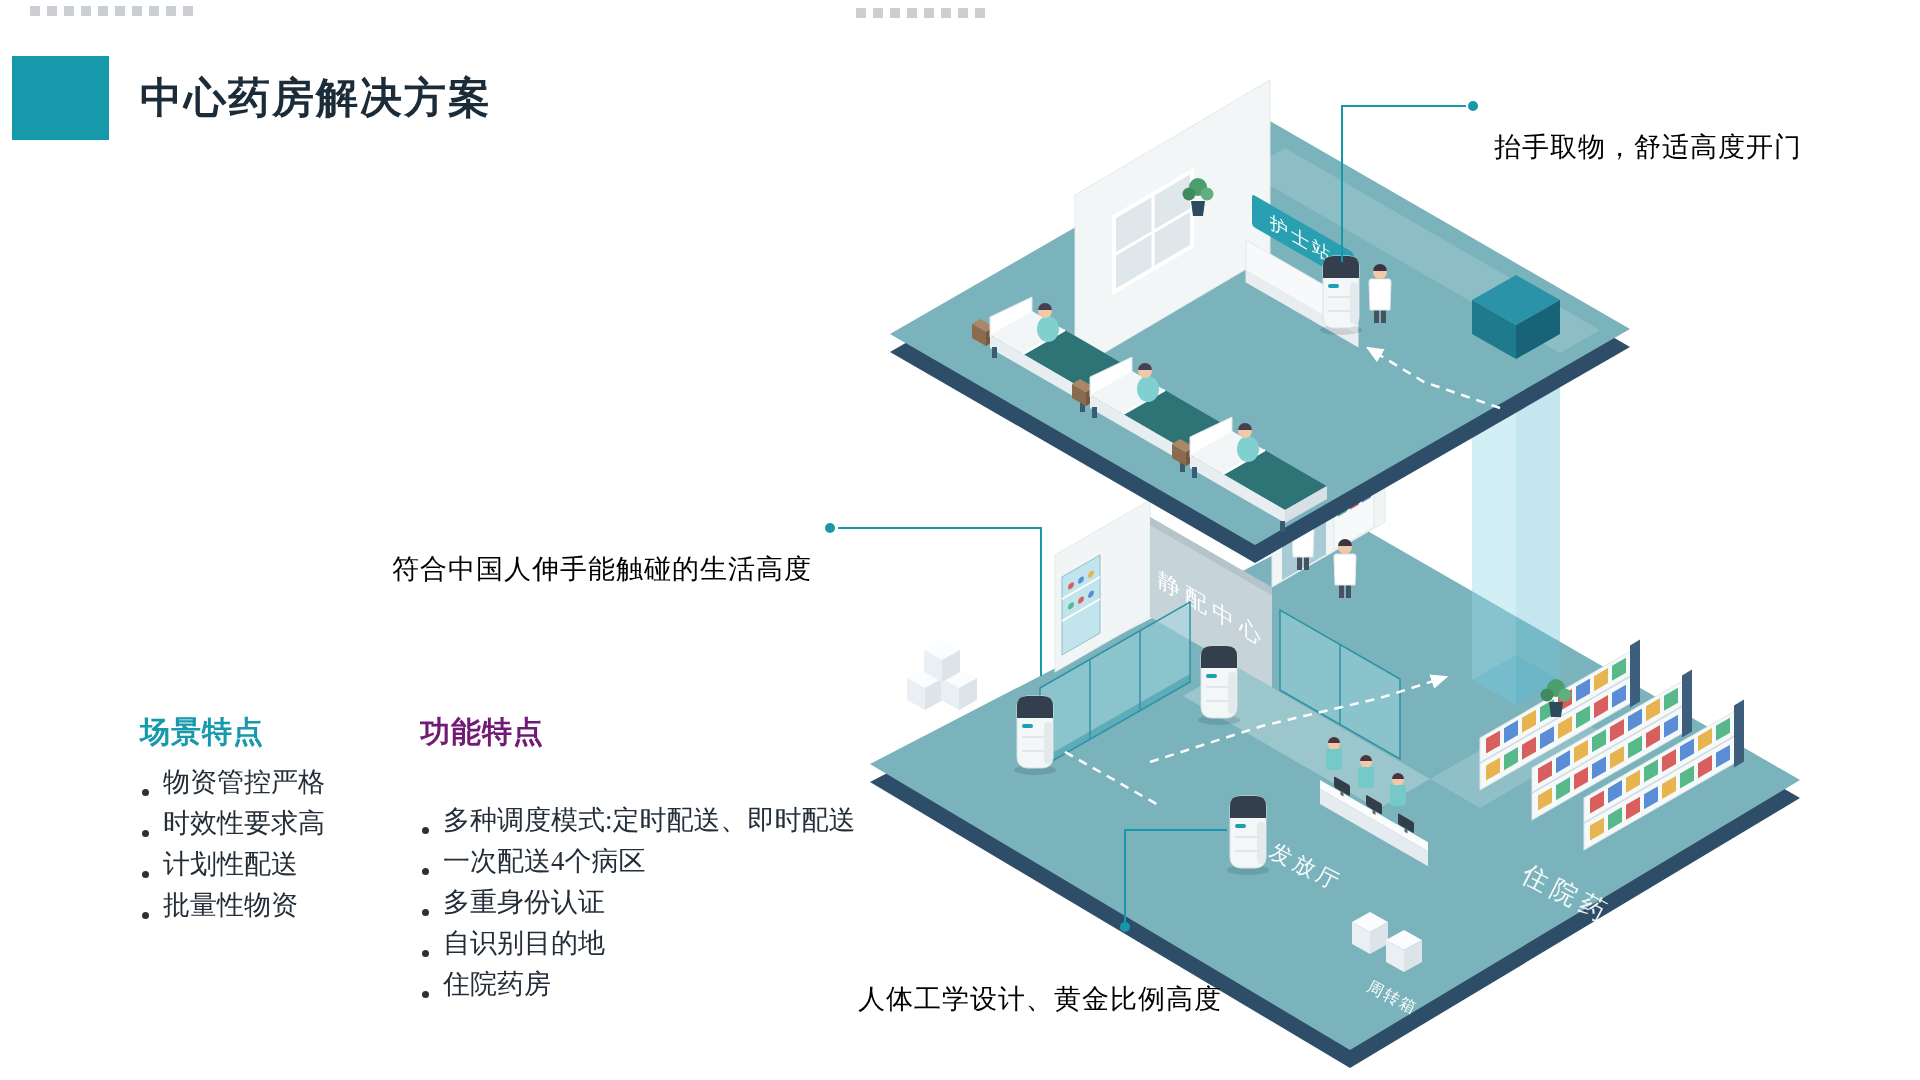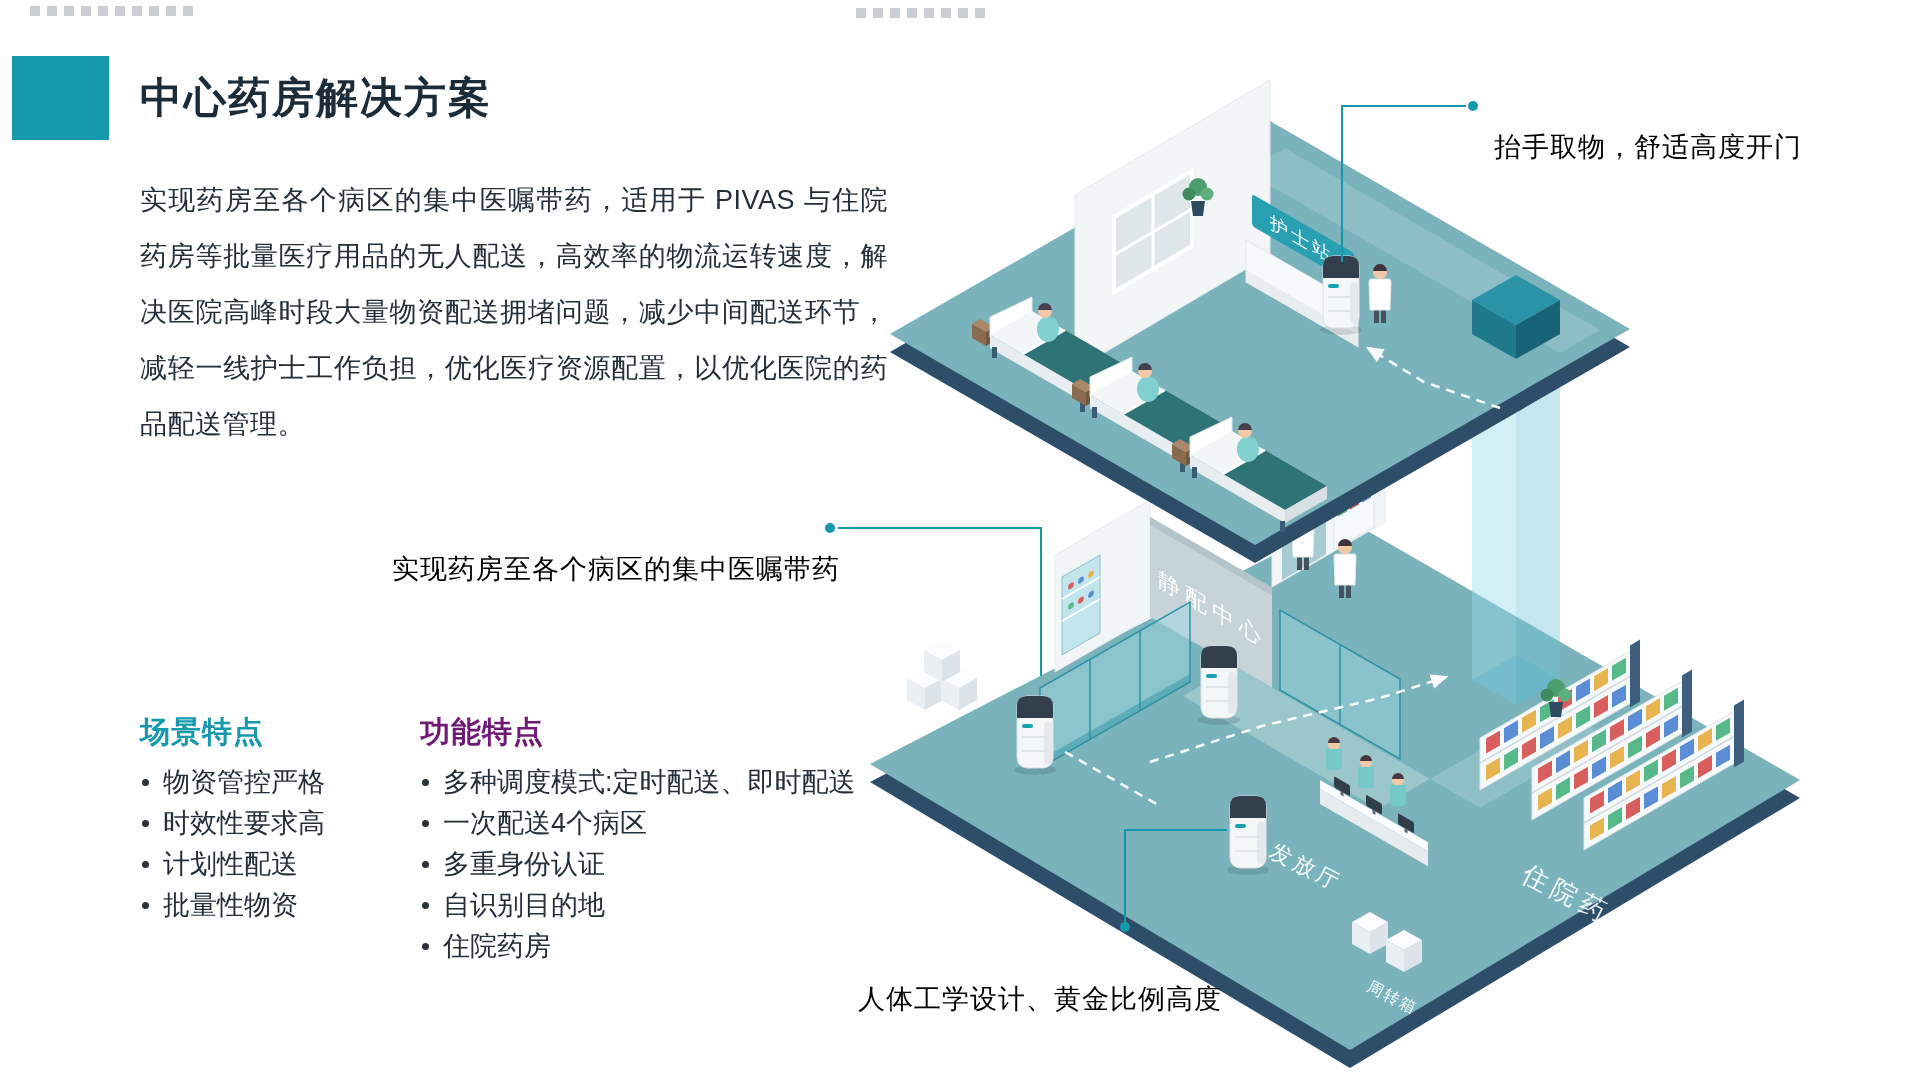--- a/index.html
+++ b/index.html
@@ -6,22 +6,22 @@
     font-family:"Liberation Sans","DejaVu Sans",sans-serif;}
   .slide{position:absolute;inset:0;width:1556px;height:1080px;background:#ffffff;}
   .accent-square{position:absolute;left:12px;top:56px;width:97px;height:84px;background:#1799AC;}
   .page-title{position:absolute;left:140px;top:70px;font-size:42px;font-weight:700;color:#1B2B38;letter-spacing:2px;}
   .intro{position:absolute;left:140px;top:172px;width:748px;font-size:27px;line-height:56px;color:#242E38;text-align:justify;letter-spacing:0.5px;}
   .feat-head{position:absolute;top:712px;font-size:30px;font-weight:700;letter-spacing:1px;}
   .feat-head.scene{left:140px;color:#1799AC;}
   .feat-head.func{left:420px;color:#701a75;}
   .feat-list{position:absolute;top:768px;margin:0;padding:0;list-style:none;}
   .feat-list.scene{left:140px;}
-  .feat-list.func{left:420px;}
-  .feat-item{display:flex;align-items:flex-start;margin-bottom:13px;font-size:27px;color:#242E38;line-height:28px;}
+  .feat-list.func{left:420px;margin-top:38px;}
+  .feat-item{display:flex;align-items:flex-end;margin-bottom:13px;font-size:27px;color:#242E38;line-height:28px;font-family:Liberation Serif, serif;}
   .dot{width:7px;height:7px;border-radius:50%;background:#2A3138;margin:11px 14px 0 2px;flex:0 0 auto;}
   .callout{position:absolute;font-size:27px;color:#000000;letter-spacing:1px;white-space:nowrap;margin-top:39px;}
   .callout.c1{left:1494px;top:90px;}
   .callout.c2{left:392px;top:512px;}
   .callout.c3{left:858px;top:942px;}
   .top-artifact{position:absolute;top:6px;height:10px;opacity:.45;
     background:repeating-linear-gradient(90deg,#8A949C 0 10px,transparent 10px 17px);}
   .ta-left{left:30px;width:168px;}
   .ta-right{left:856px;width:130px;top:8px;}
   svg{position:absolute;left:0;top:0;}
@@ -30,21 +30,20 @@
 </head>
 <body>
 
 <div class="slide">
 
   <div class="top-artifact ta-left"></div>
   <div class="top-artifact ta-right"></div>
 
   <div class="accent-square"></div>
   <div class="page-title">中心药房解决方案</div>
-  <div class="intro">实现药房至各个病区的集中医嘱带药，适用于 PIVAS 与住院药房等批量医疗用品的无人配送，高效率的物流运转速度，解决医院高峰时段大量物资配送拥堵问题，减少中间配送环节，减轻一线护士工作负担，优化医疗资源配置，以优化医院的药品配送管理。</div>
 
   <div class="feat-head scene">场景特点</div>
   <ul class="feat-list scene">
     <li class="feat-item">
         <span class="dot"></span>
         <span>物资管控严格</span>
       </li>
     <li class="feat-item">
         <span class="dot"></span>
         <span>时效性要求高</span>
@@ -313,16 +312,16 @@
       <polyline points="1342,262 1342,106 1466,106"></polyline>
       <circle cx="1473" cy="106" r="5" fill="#1598AC" stroke="none"></circle>
       <polyline points="1041,676 1041,528 838,528"></polyline>
       <circle cx="830" cy="528" r="5" fill="#1598AC" stroke="none"></circle>
       <polyline points="1227,830 1125,830 1125,922"></polyline>
       <circle cx="1125" cy="927" r="5" fill="#1598AC" stroke="none"></circle>
     </g>
   </svg>
 
   <div class="callout c1">抬手取物，舒适高度开门</div>
-  <div class="callout c2">实现药房至各个病区的集中医嘱带药</div>
+  <div class="callout c2">符合中国人伸手能触碰的生活高度</div>
   <div class="callout c3">人体工学设计、黄金比例高度</div>
 
 </div>
 
 </body></html>

